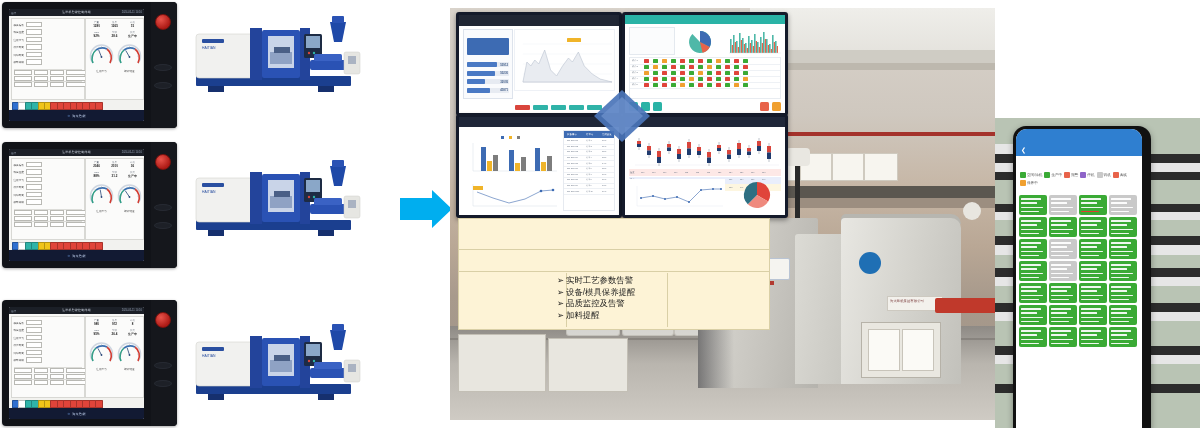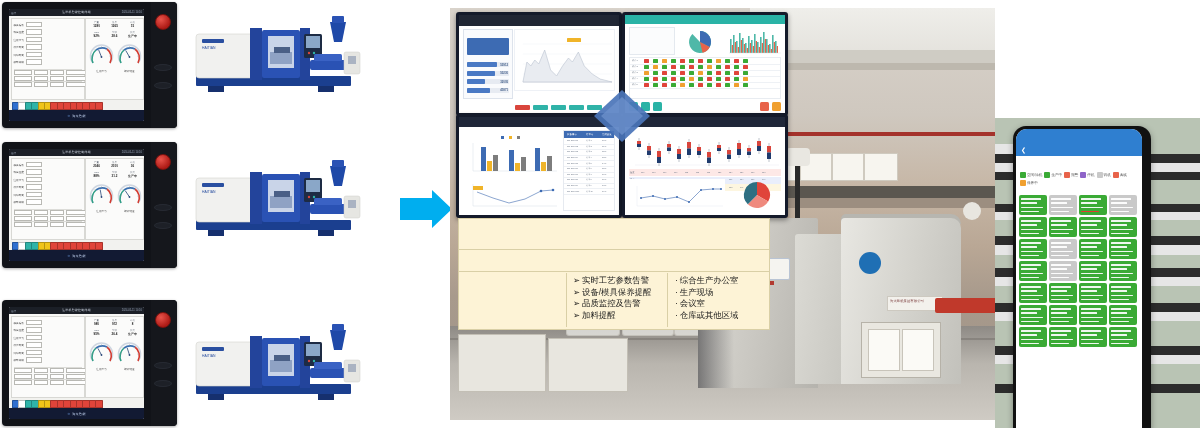--- a/index.html
+++ b/index.html
@@ -1249,31 +1249,25 @@
     </div>
 
     <div class="ypanel" style="left:8px;top:210px;">
       <div class="yp-title"></div>
       <div class="yp-hr" style="top:30px"></div>
       <div class="yp-h1"></div>
       <div class="yp-h2"></div>
       <div class="yp-hr" style="top:52px"></div>
       <div class="yp-vl" style="left:107px"></div>
       <div class="yp-vl" style="left:208px"></div>
-      <div class="yp-col" id="ypM" style="left:114px;">
+      <div class="yp-col" id="ypM" style="left:98px;">
           <div class="yp-li"><span class="mk">➢</span>实时工艺参数告警</div>
           <div class="yp-li"><span class="mk">➢</span>设备/模具保养提醒</div>
           <div class="yp-li"><span class="mk">➢</span>品质监控及告警</div>
           <div class="yp-li"><span class="mk">➢</span>加料提醒</div>
-        </div>
-      <div class="yp-col" id="ypR" style="left:216px;">
-          <div class="yp-li"><span class="mk">·</span>综合生产办公室</div>
-          <div class="yp-li"><span class="mk">·</span>生产现场</div>
-          <div class="yp-li"><span class="mk">·</span>会议室</div>
-          <div class="yp-li"><span class="mk">·</span>仓库或其他区域</div>
         </div>
     </div>
   </div>
 
   <div class="phonewrap">
     <div class="pbg">
       <div class="stripL" style="left:0;top:26px;width:20px;height:10px;"></div>
       <div class="strip" style="top:36px;height:9px;"></div>
       <div class="stripL" style="left:0;top:45px;width:205px;height:9px;"></div>
       <div class="strip" style="top:54px;height:8px;"></div>

